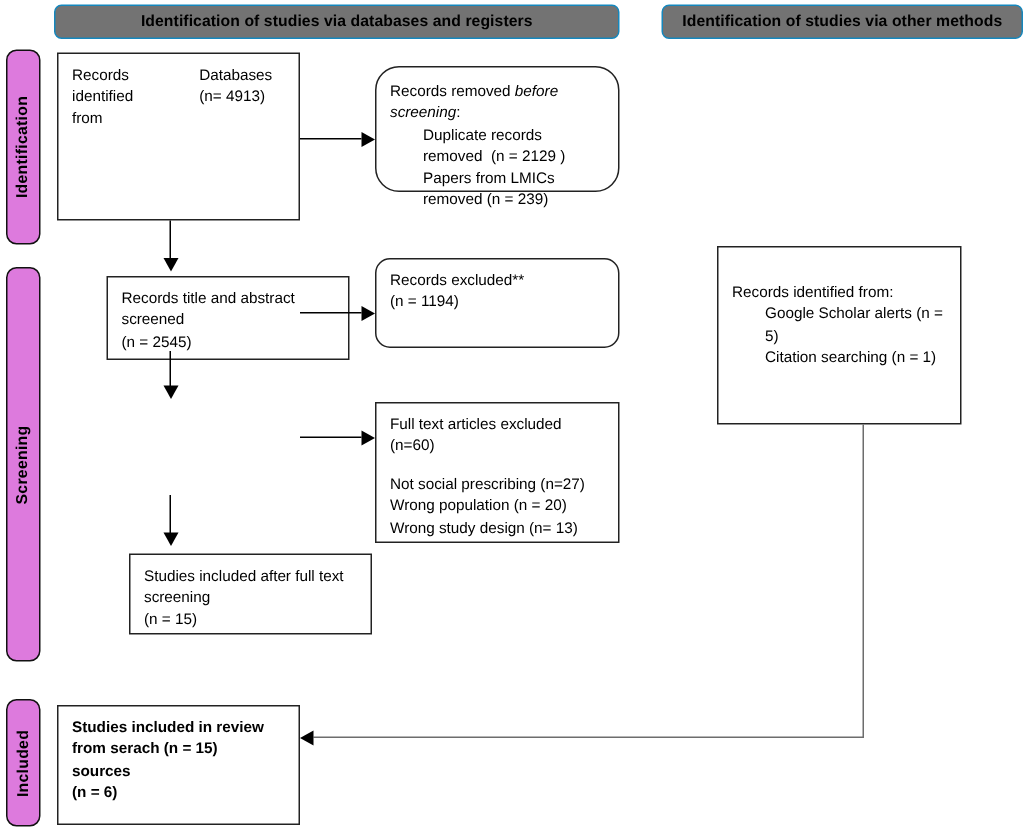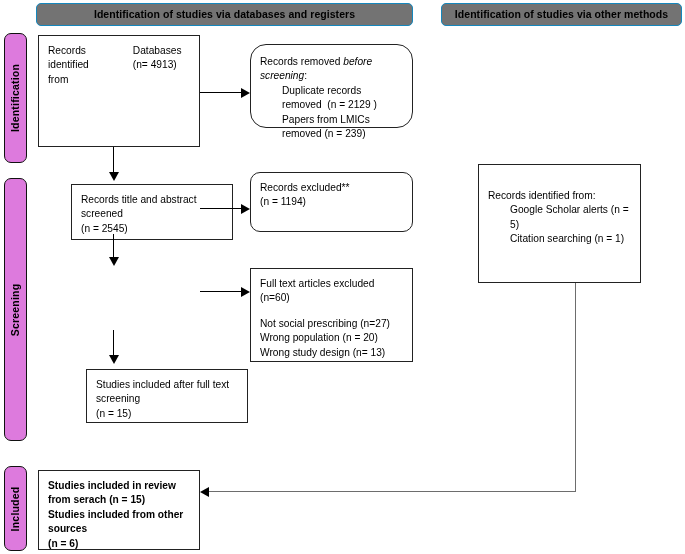--- a/index.html
+++ b/index.html
@@ -188,21 +188,20 @@
   <div class="box" id="box-other-sources">
     <span class="ln">Records identified from:</span>
     <span class="ln indent">Google Scholar alerts (n =</span>
     <span class="ln indent">5)</span>
     <span class="ln indent">Citation searching (n = 1)</span>
   </div>
 
   <div class="box" id="box-included-final">
     <span class="ln">Studies included in review</span>
     <span class="ln">from serach (n = 15)</span>
-    <span class="ln">Studies included from other</span>
     <span class="ln">sources</span>
     <span class="ln">(n = 6)</span>
   </div>
 
   <div class="hline" style="left:200px; top:92px; width:41px;"></div>
   <div class="arrow-r" style="left:241px; top:88px;"></div>
 
   <div class="vline" style="left:113px; top:147px; height:26px;"></div>
   <div class="arrow-d" style="left:109px; top:172px;"></div>
 

